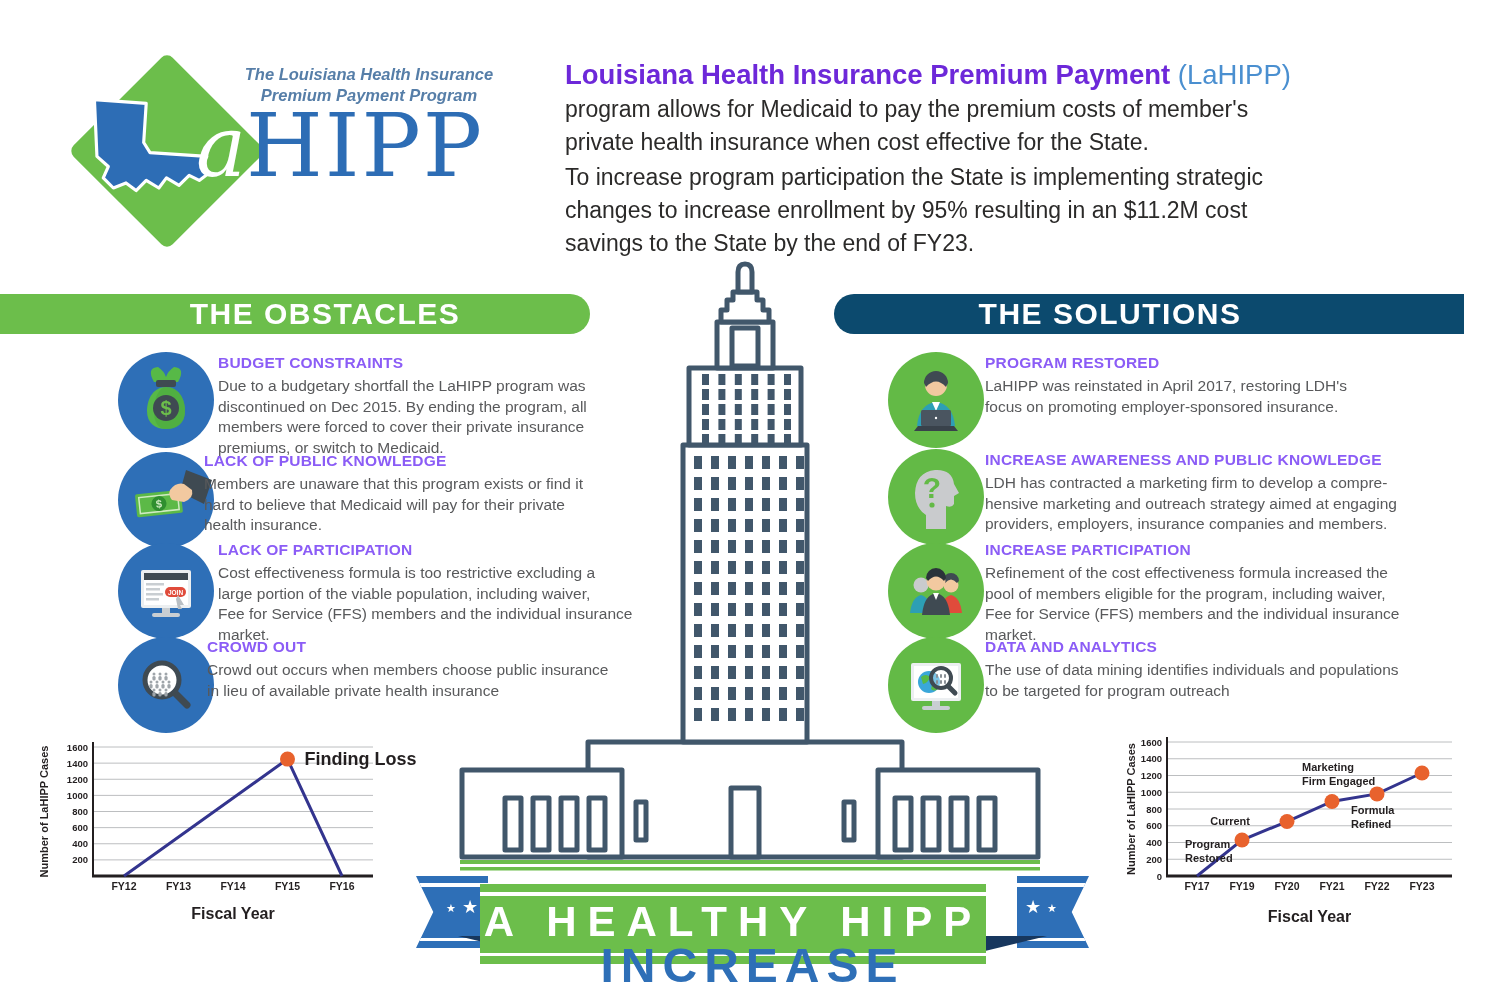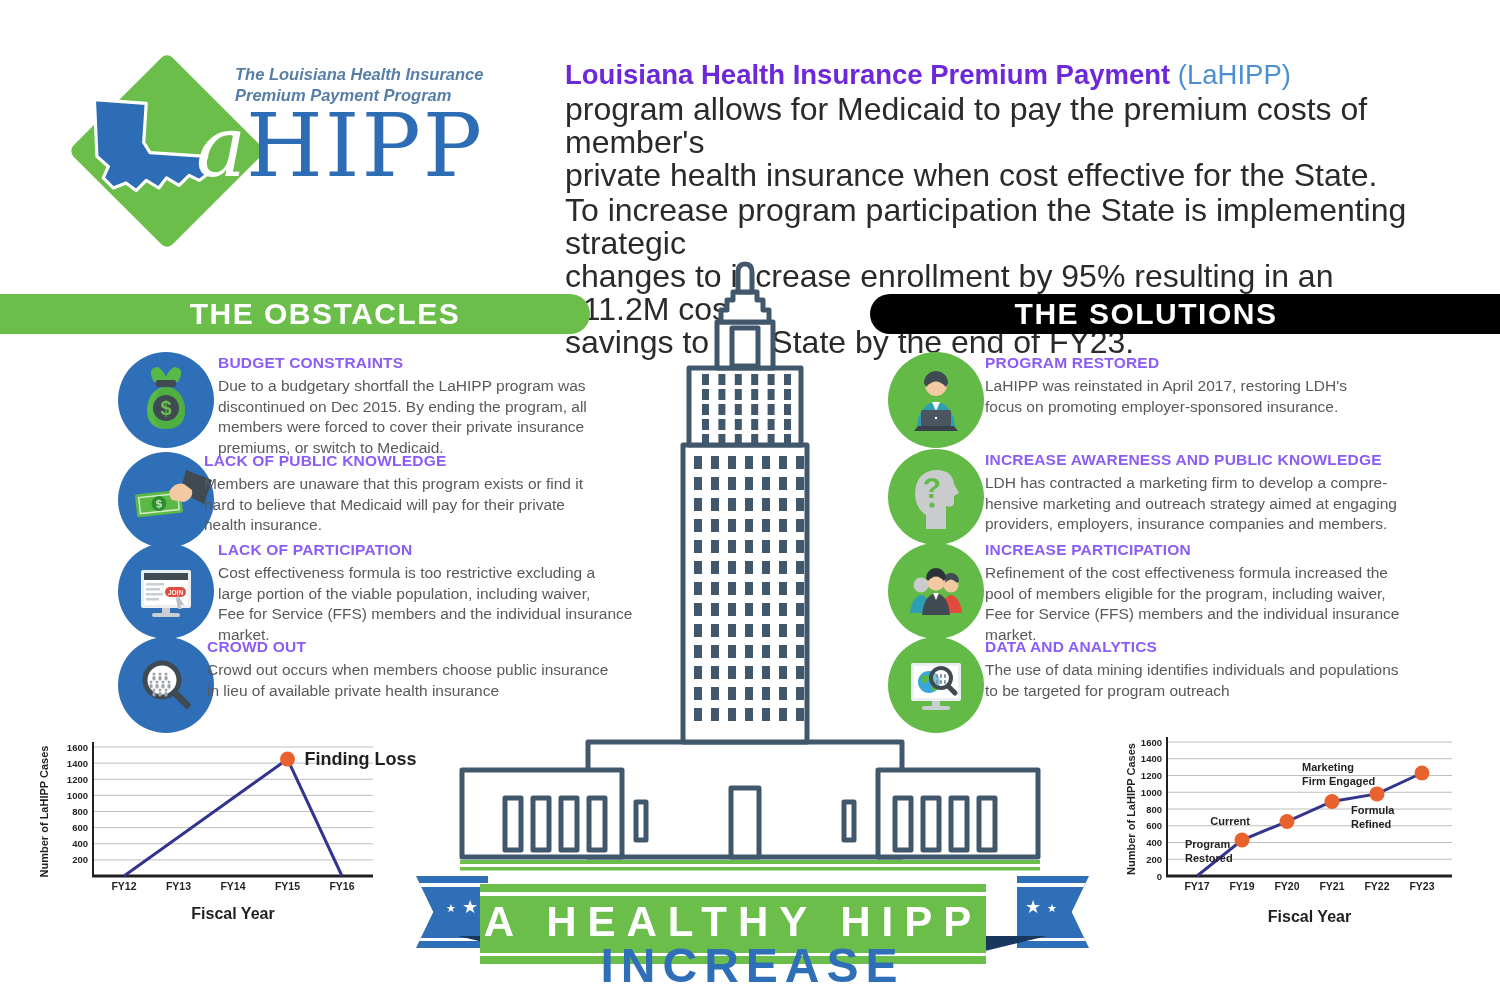--- a/index.html
+++ b/index.html
@@ -3,38 +3,38 @@
 <meta charset="utf-8">
 <style>
   html,body{margin:0;padding:0;background:#fff;}
   #root{position:relative;width:1500px;height:1000px;background:#fff;overflow:hidden;
         font-family:"Liberation Sans",sans-serif;color:#231F20;}
   .abs{position:absolute;}
 
   
   .diamond{left:97px;top:81px;width:140px;height:140px;background:#6CBE4B;
            transform:rotate(45deg);border-radius:8px;}
-  .tagline{left:235px;top:64px;width:268px;text-align:left;
+  .tagline{left:235px;top:64px;width:268px;text-align:center;
            font-style:italic;font-weight:600;font-size:16.5px;line-height:21px;color:#567EA8;}
   .wordmark{left:196px;top:96px;display:flex;align-items:baseline;}
   .wm-a{font-family:"DejaVu Serif",serif;font-style:italic;font-size:84px;line-height:100px;color:#fff;}
   .wm-hipp{font-family:"DejaVu Serif",serif;font-size:88px;line-height:100px;color:#2D6DB5;letter-spacing:2px;}
 
   
   .hdr{left:565px;top:58px;width:872px;}
   .hdr-title{font-size:27.5px;line-height:33px;}
   .hdr-title .b{font-weight:800;color:#6d28d9;}
   .hdr-title .l{font-weight:400;color:#4A8FD0;}
-  .hdr-body{font-size:32px;line-height:33px;color:#2B2A29;white-space:pre-line;margin-top:2px;}
+  .hdr-body{font-size:23px;line-height:33px;color:#2B2A29;white-space:pre-line;margin-top:2px;}
 
   
   .banner{height:40px;top:294px;color:#fff;font-weight:800;font-size:30px;letter-spacing:1.5px;
           display:flex;align-items:center;justify-content:center;}
   .banner.green{left:0;width:590px;background:#6CBE4B;border-radius:0 20px 20px 0;padding-left:60px;box-sizing:border-box;}
-  .banner.blue{left:870px;width:630px;background:#000000;border-radius:20px 0 0 20px;padding-right:78px;box-sizing:border-box;}
+  .banner.blue{left:834px;width:630px;background:#0c4a6e;border-radius:20px 0 0 20px;padding-right:78px;box-sizing:border-box;}
 
   
   .item-icon{width:96px;height:96px;}
   .item-title{font-weight:800;font-size:15.5px;letter-spacing:.2px;color:#8b5cf6;margin-bottom:4px;}
   .item-text{font-size:15.5px;line-height:20.5px;color:#58595B;white-space:pre-line;}
 
   
   .ribbon-green{left:480px;top:858px;width:506px;height:80px;background:#6CBE4B;z-index:3;margin-top:26px;}
   .ribbon-line{position:absolute;left:0;right:0;height:3.5px;background:#fff;}
   .ribbon-text{position:absolute;left:0;right:0;top:14px;text-align:center;color:#fff;

